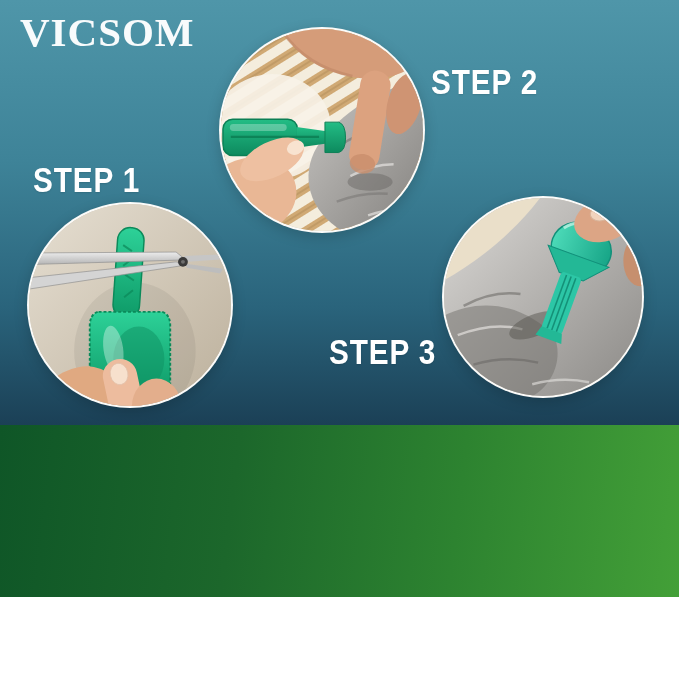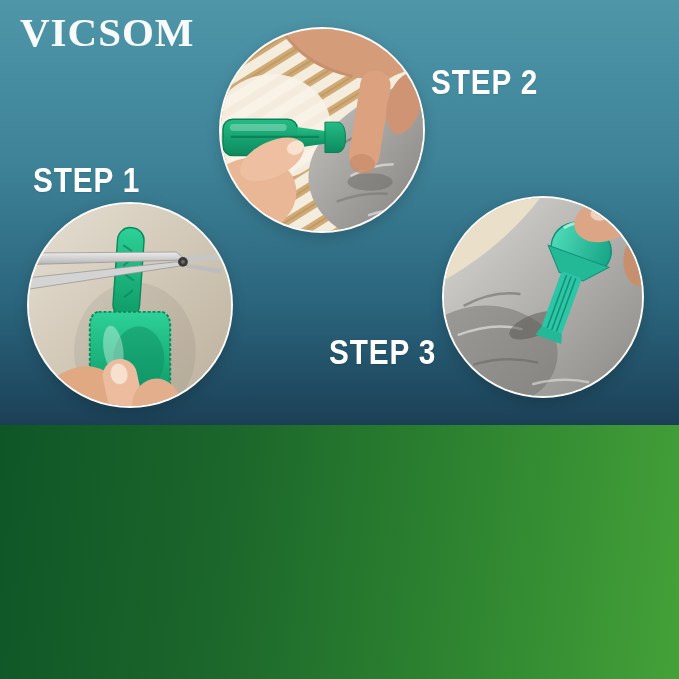--- a/index.html
+++ b/index.html
@@ -1,17 +1,17 @@
 <!DOCTYPE html>
 <html><head>
 <meta charset="utf-8">
 <style>
   html,body{margin:0;padding:0;background:#ffffff;}
   .canvas{
-    position:relative;width:679px;height:679px;overflow:hidden;
+    position:relative;width:679px;height:597px;overflow:hidden;
     font-family:"Liberation Sans",sans-serif;
   }
   
   .hero{
     position:absolute;left:0;top:0;width:679px;height:425px;
     background:linear-gradient(180deg,#4f96a9 0%,#3e8398 38%,#2a647c 72%,#1b4056 100%);
   }
   .brand{
     position:absolute;left:20px;top:8px;
     font-family:"Liberation Serif",serif;font-weight:700;

